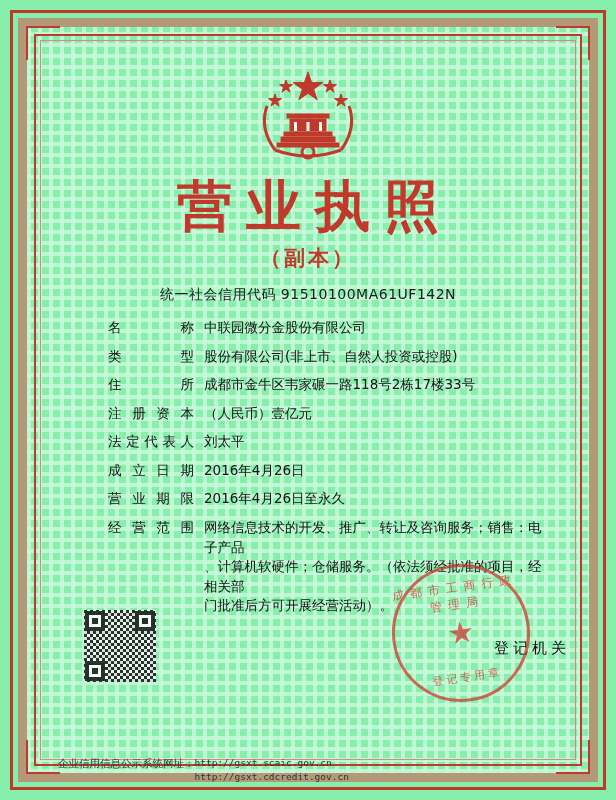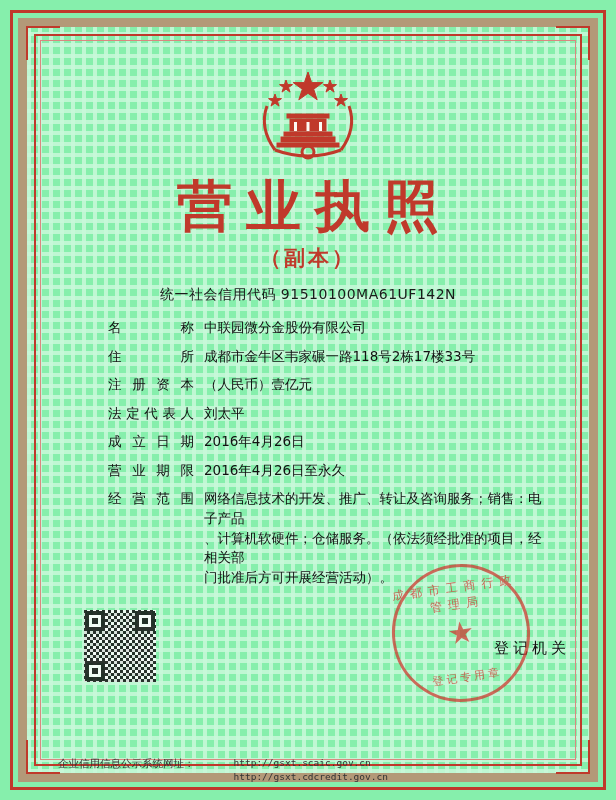--- a/index.html
+++ b/index.html
@@ -243,21 +243,20 @@
     font-size: 10.5px;
     color: #333;
   }
   .footer-left {
     position: absolute;
     left: 58px;
     top: 0;
     line-height: 1.45;
     display: flex;
     align-items: flex-start;
-    gap: 39px;
   }
   .footer-left .fl-label {
     white-space: nowrap;
     padding-top: 0px;
   }
   .footer-left .fl-urls {
     font-family: "DejaVu Sans Mono", "Liberation Mono", monospace;
     font-size: 9.5px;
   }
   .footer-right {
@@ -318,20 +317,26 @@
 
     <div class="fields">
 
       <div class="field-row">
         <div class="field-label">名称</div>
         <div class="field-value">
           <span class="line">中联园微分金股份有限公司</span>
         </div>
       </div>
 
+      <div class="field-row">
+        <div class="field-label">类型</div>
+        <div class="field-value">
+          <span class="line">股份有限公司(非上市、自然人投资或控股)</span>
+        </div>
+      </div>
 
       <div class="field-row">
         <div class="field-label">住所</div>
         <div class="field-value">
           <span class="line">成都市金牛区韦家碾一路118号2栋17楼33号</span>
         </div>
       </div>
 
       <div class="field-row">
         <div class="field-label">注册资本</div>

